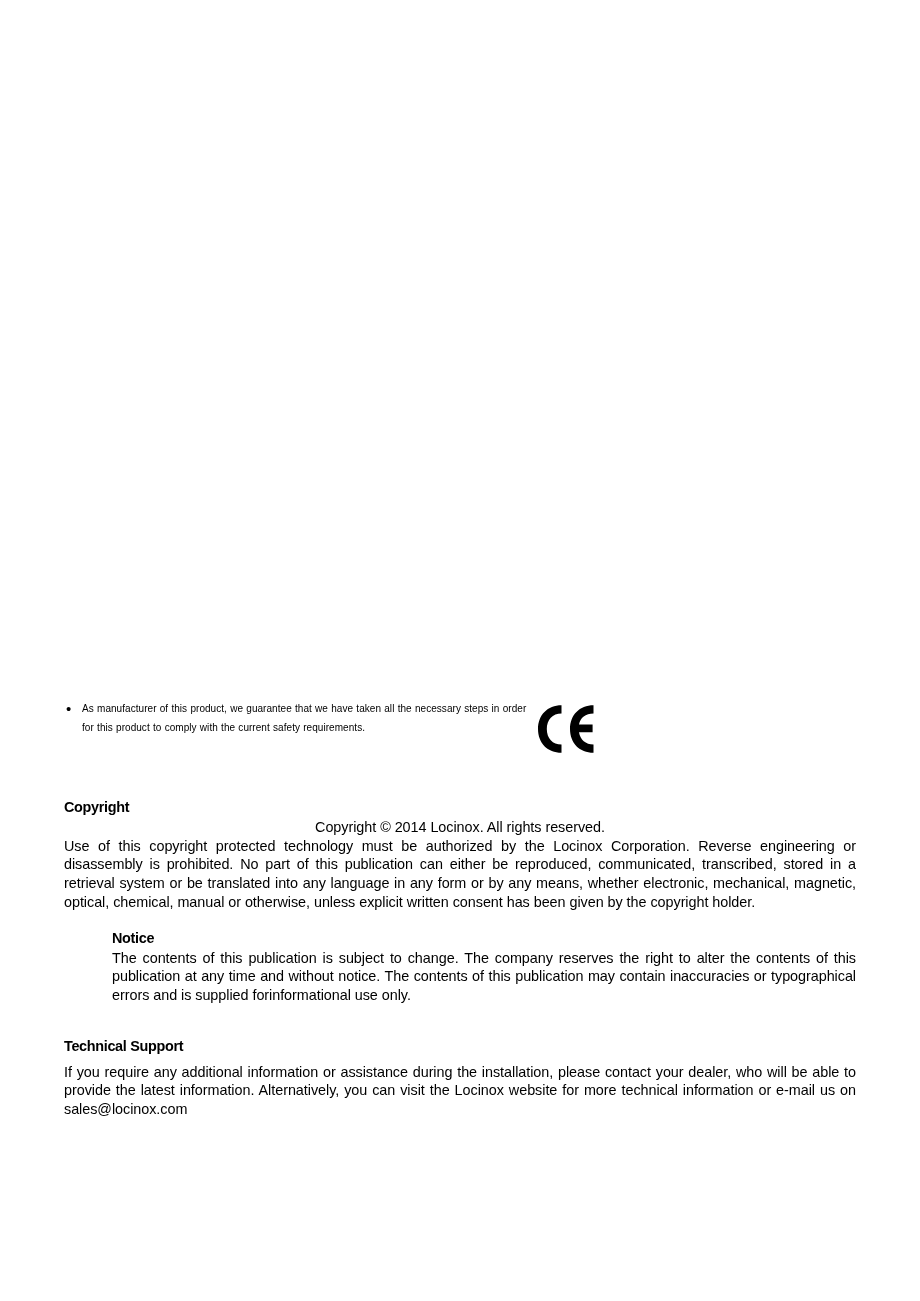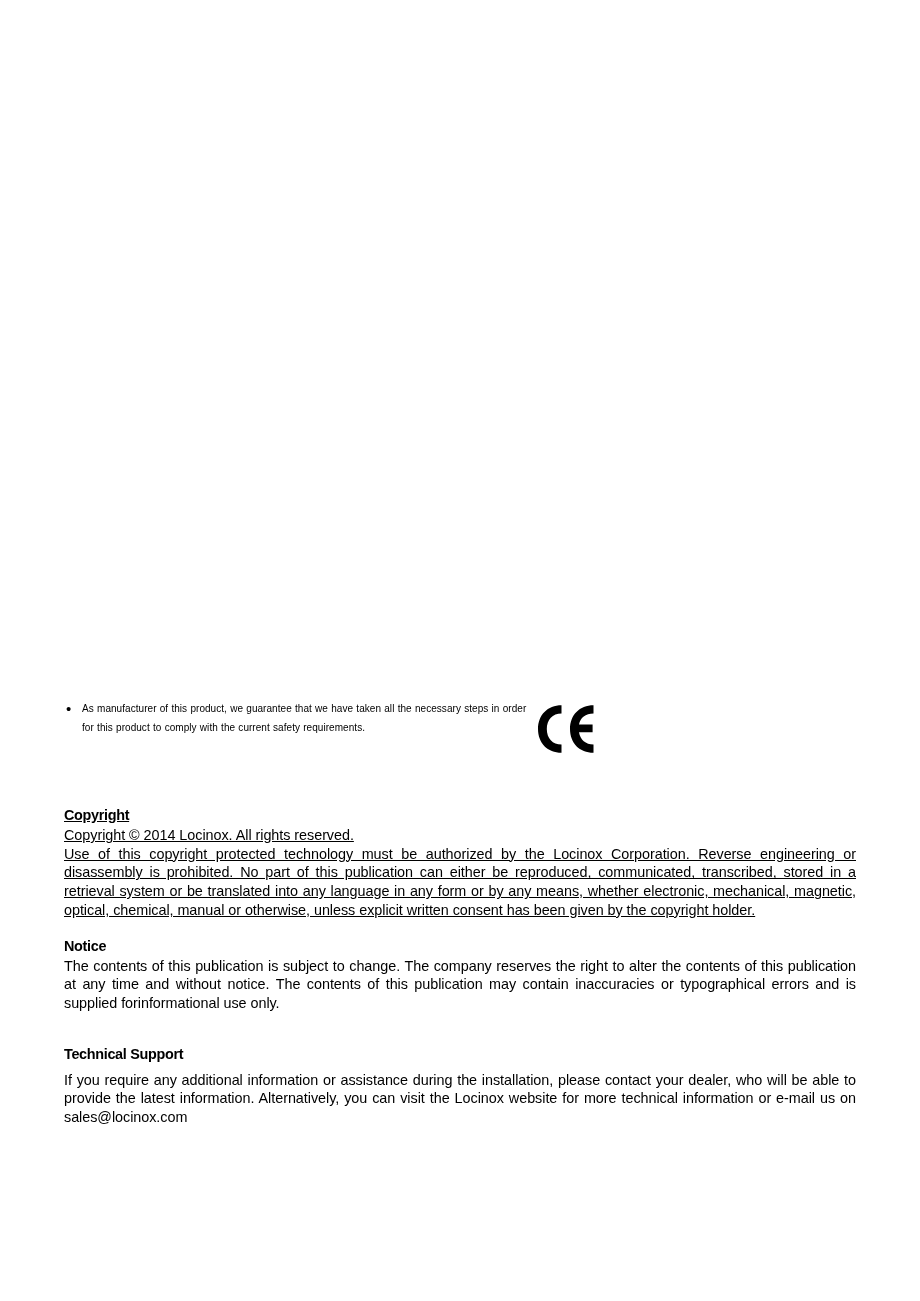--- a/index.html
+++ b/index.html
@@ -85,27 +85,27 @@
   .section-body {
     font-size: 14.4px;
     line-height: 18.7px;
     margin: 0;
     text-align: justify;
     text-justify: inter-word;
     letter-spacing: -0.05px;
     hyphens: none;
   }
   .section-body.no-justify {
-    text-align: left;
+    text-align: center;
   }
 
-  .sec-copyright { margin-top: 8px; text-decoration: underline; }
+  .sec-copyright { margin-top: 0; }
   .sec-copyright .section-heading { margin-bottom: 3px; }
 
-  .sec-notice { margin-top: 17px; }
+  .sec-notice { margin-top: 17px; margin-left: 48px; }
   .sec-notice .section-heading { margin-bottom: 3px; }
 
   .sec-support { margin-top: 32px; }
   .sec-support .section-heading { margin-bottom: 9px; }
 
   .para + .para { margin-top: 0px; }
 </style>
 </head>
 <body>
 

